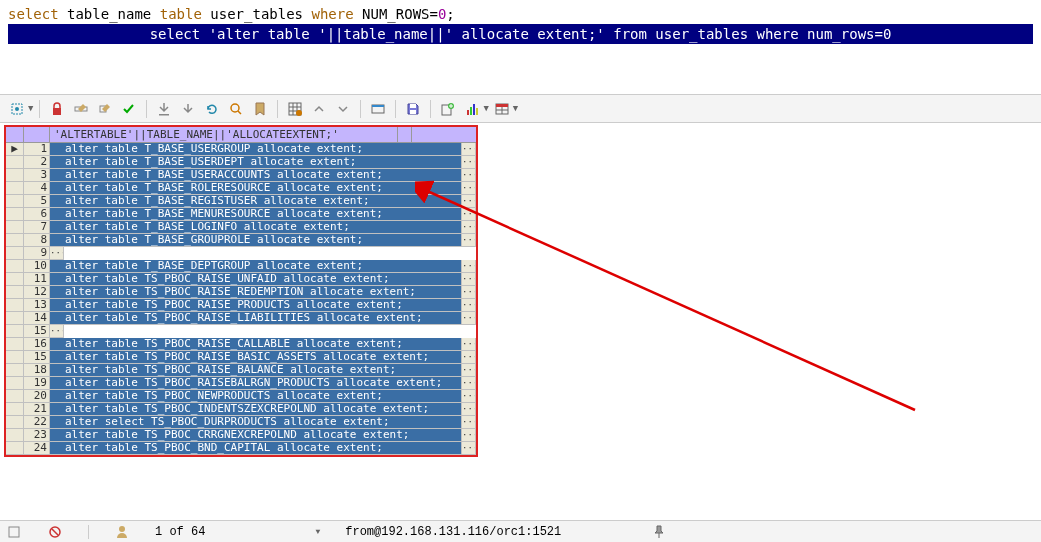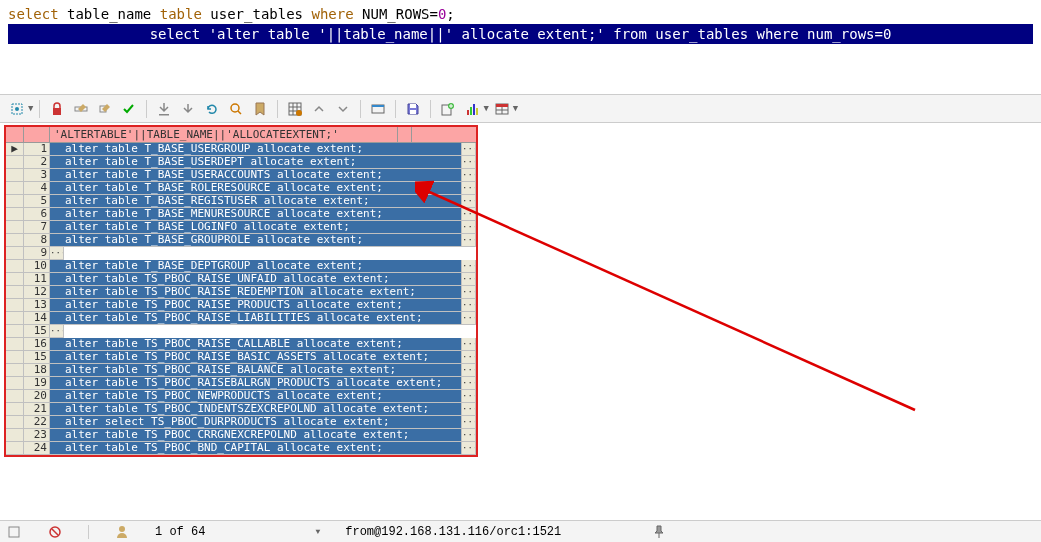--- a/index.html
+++ b/index.html
@@ -11,21 +11,21 @@
 .fn { color: #990099; }
 .sql-line.selected { background: #000080; color: #fff; text-align: center; }
 
 .toolbar { display: flex; align-items: center; gap: 2px; padding: 3px 6px; background: #f4f4f4; border-bottom: 1px solid #ccc; height: 28px; }
 .tb-btn { width: 22px; height: 22px; display: flex; align-items: center; justify-content: center; border: 1px solid transparent; border-radius: 2px; cursor: pointer; }
 .tb-sep { width: 1px; height: 18px; background: #ccc; margin: 0 4px; }
 .tb-drop { font-size: 9px; color: #666; margin-left: -2px; }
 
 .grid-wrap { position: relative; padding: 2px 4px; }
 .grid { border: 2px solid #d22; display: inline-block; background: #fff; }
-.grid-header { display: flex; background: #fca5a5; border-bottom: 1px solid #999; }
+.grid-header { display: flex; background: #c4b5fd; border-bottom: 1px solid #999; }
 .ghcell { border-right: 1px solid #999; padding: 1px 4px; font-size: 11px; font-family: Consolas, monospace; color: #333; }
 .gh-rowmark { width: 18px; }
 .gh-rownum { width: 26px; }
 .gh-main { width: 348px; overflow: hidden; white-space: nowrap; }
 .gh-btn { width: 14px; }
 
 .grid-row { display: flex; font-size: 11px; line-height: 12px; font-family: Consolas, monospace; }
 .gc { border-right: 1px solid #c0c0c0; border-bottom: 1px solid #c0c0c0; overflow: hidden; white-space: nowrap; }
 .gc-rowmark { width: 18px; background: #ece9d8; text-align: center; color: #333; }
 .gc-rownum { width: 26px; background: #ece9d8; text-align: right; padding-right: 2px; color: #333; }

